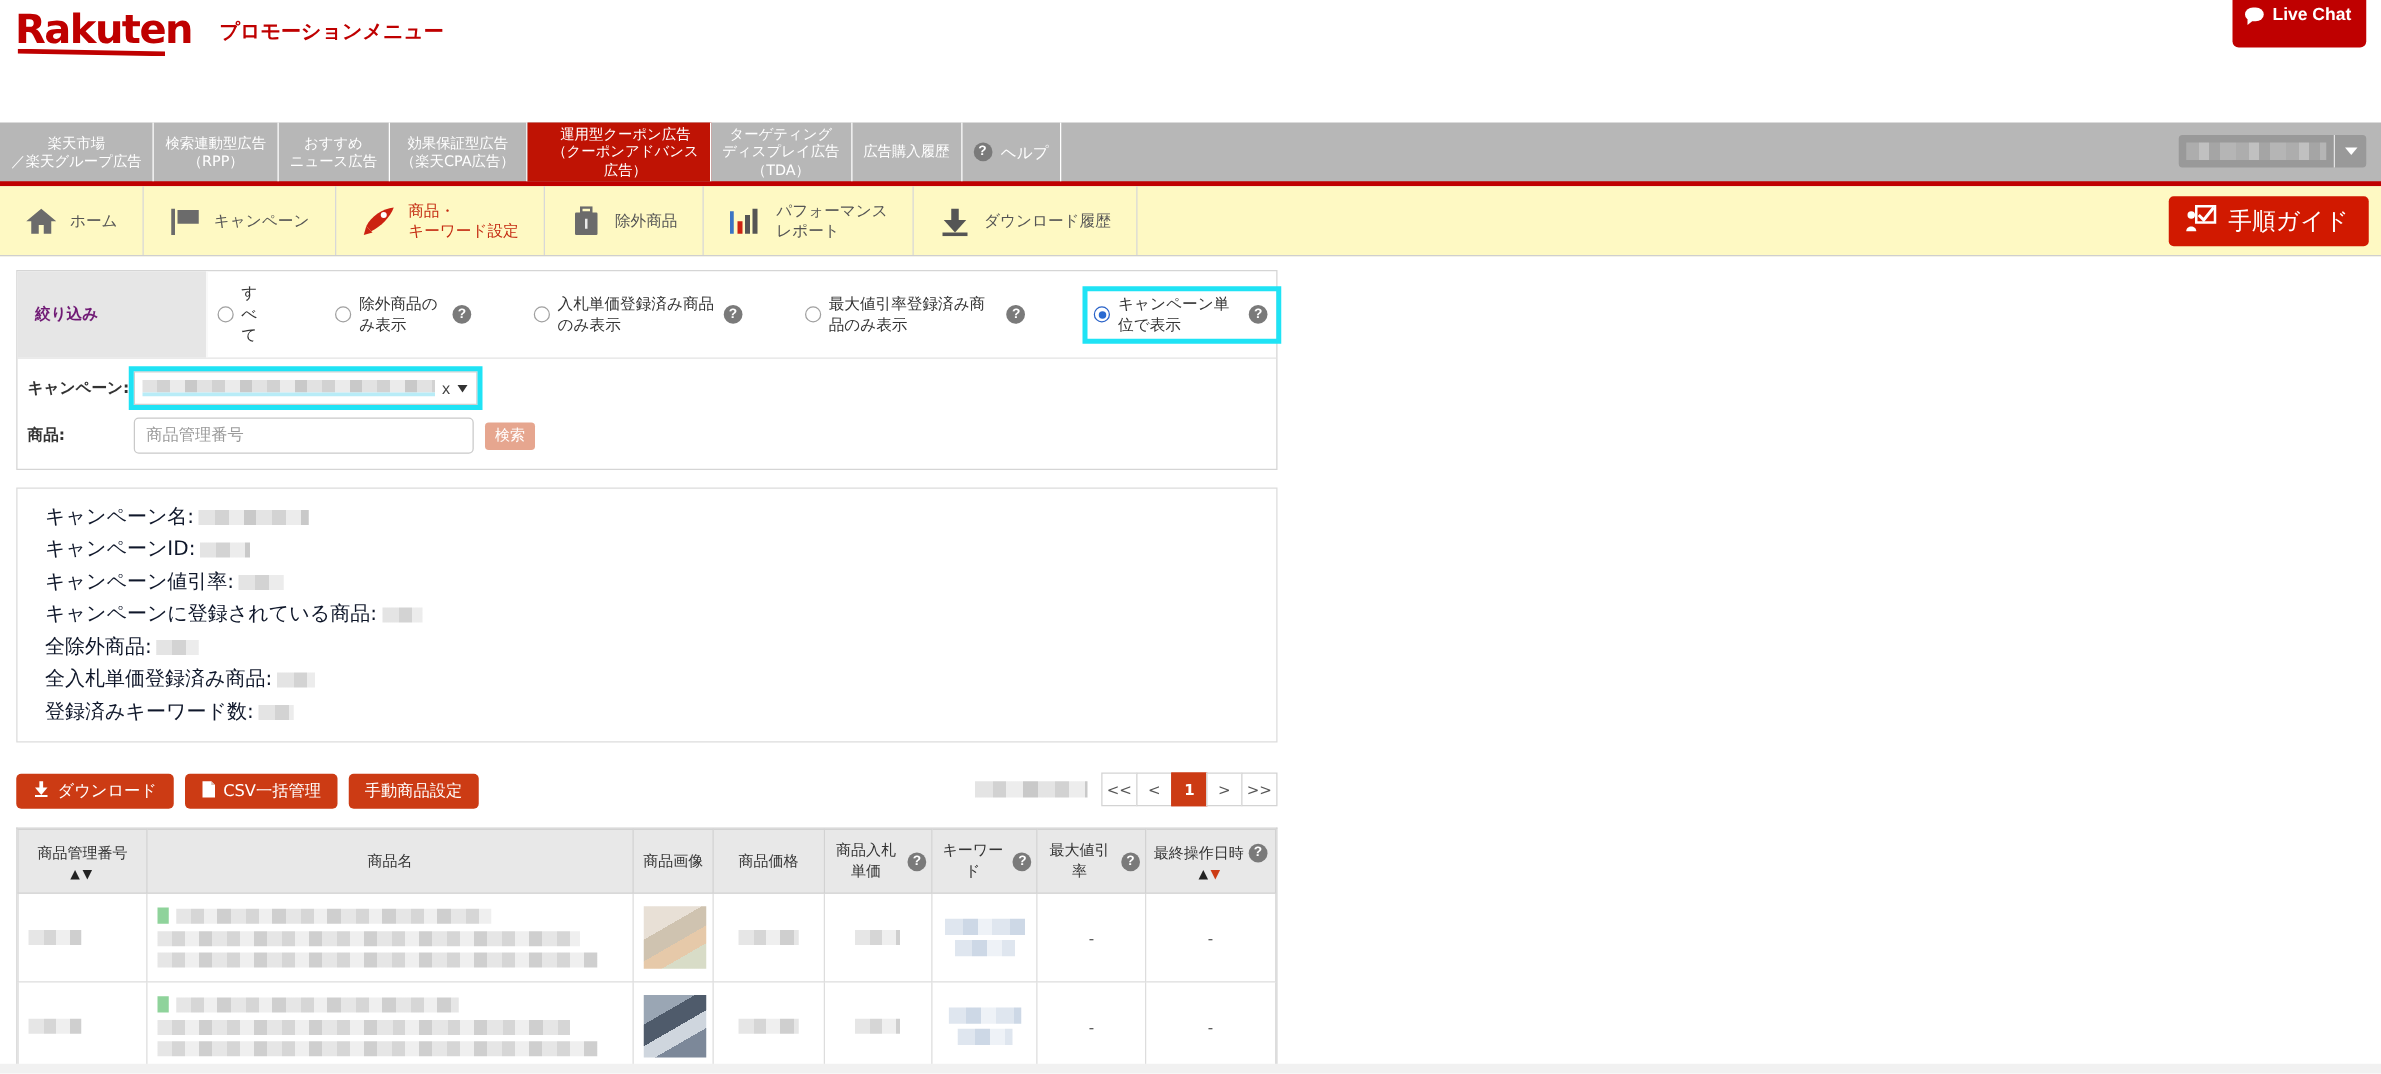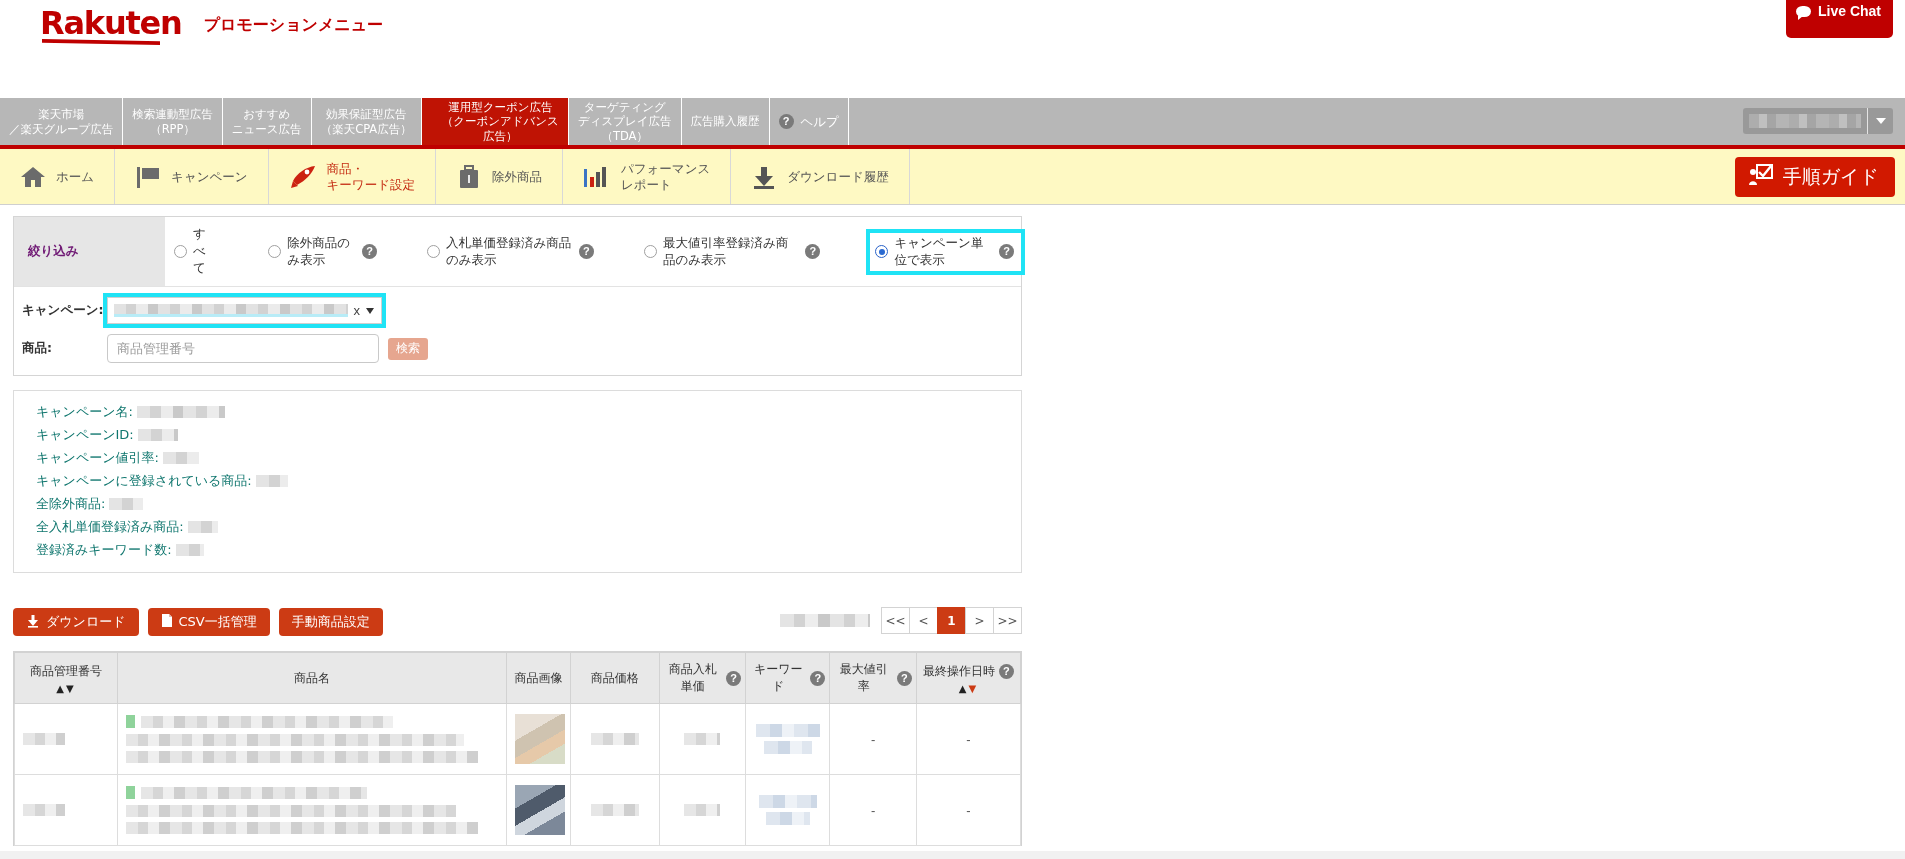--- a/index.html
+++ b/index.html
@@ -25,21 +25,21 @@
   .live-chat .bubble {
     width: 15px; height: 11px; background: #fff; border-radius: 7px/6px;
     position: relative; display: inline-block;
   }
   .live-chat .bubble:after {
     content: ""; position: absolute; left: 2px; bottom: -3px;
     border-left: 5px solid #fff; border-bottom: 4px solid transparent;
   }
 
   
-  .header { height: 54px; position: relative; background: #fff; margin-left: 28px; }
+  .header { height: 54px; position: relative; background: #fff; }
   .logo-wrap { position: absolute; left: 12px; top: 7px; display: flex; align-items: flex-end; gap: 22px; }
   .rakuten-logo {
     font-family: "DejaVu Sans", sans-serif;
     font-size: 32px; font-weight: bold; color: #bf0000;
     letter-spacing: -1.2px; line-height: 1; position: relative; padding-bottom: 6px;
   }
   .rakuten-logo:after {
     content: ""; position: absolute; left: 2px; bottom: 0px; width: 118px; height: 6px;
     background: #bf0000; clip-path: polygon(0 0, 100% 38%, 100% 100%, 0 62%);
   }
@@ -139,27 +139,27 @@
   .search-btn {
     margin-left: 9px; background: #e6a68f; color: #fff; border: none; border-radius: 3px;
     height: 22px; padding: 0 8px; font-size: 12px; cursor: pointer; font-family: "DejaVu Sans", sans-serif;
   }
 
   
   .infopanel {
     margin: 14px 13px 0 13px; width: 1009px; border: 1px solid #dcdcdc;
     padding: 12px 0 13px 22px; background: #fff;
   }
-  .info-line { font-size: 13px; color: #0f766e; margin-bottom: 5px; display: flex; align-items: center; gap: 4px; font-family: "DejaVu Sans", sans-serif; }
+  .info-line { font-size: 16px; color: #0f172a; margin-bottom: 5px; display: flex; align-items: center; gap: 4px; font-family: "DejaVu Sans", sans-serif; }
   .info-line:last-child { margin-bottom: 0; }
   .mask { display: inline-block; height: 12px; background:
      repeating-linear-gradient(90deg,#e4e4e4 0 13px,#d3d3d3 13px 24px,#ececec 24px 36px,#c9c9c9 36px 46px); }
 
   
-  .actionrow { margin: 34px 13px 0 13px; width: 1009px; display: flex; align-items: center; position: relative; height: 30px; }
+  .actionrow { margin: 24px 13px 0 13px; width: 1009px; display: flex; align-items: center; position: relative; height: 30px; }
   .btn-red {
     background: #cc3b14; color: #fff; border: none; border-radius: 4px; height: 28px;
     padding: 0 13px; font-size: 13px; cursor: pointer; display: flex; align-items: center; gap: 6px;
     margin-right: 9px; font-family: "DejaVu Sans", sans-serif;
   }
   .pager { position: absolute; right: 0; top: 0; display: flex; align-items: center; gap: 0; }
   .pager .mask-wide { width: 90px; height: 13px; margin-right: 12px; background:
      repeating-linear-gradient(90deg,#e4e4e4 0 14px,#d2d2d2 14px 25px,#ededed 25px 38px,#c9c9c9 38px 50px); }
   .pg {
     min-width: 29px; height: 27px; border: 1px solid #d3d3d3; background: #fff;

